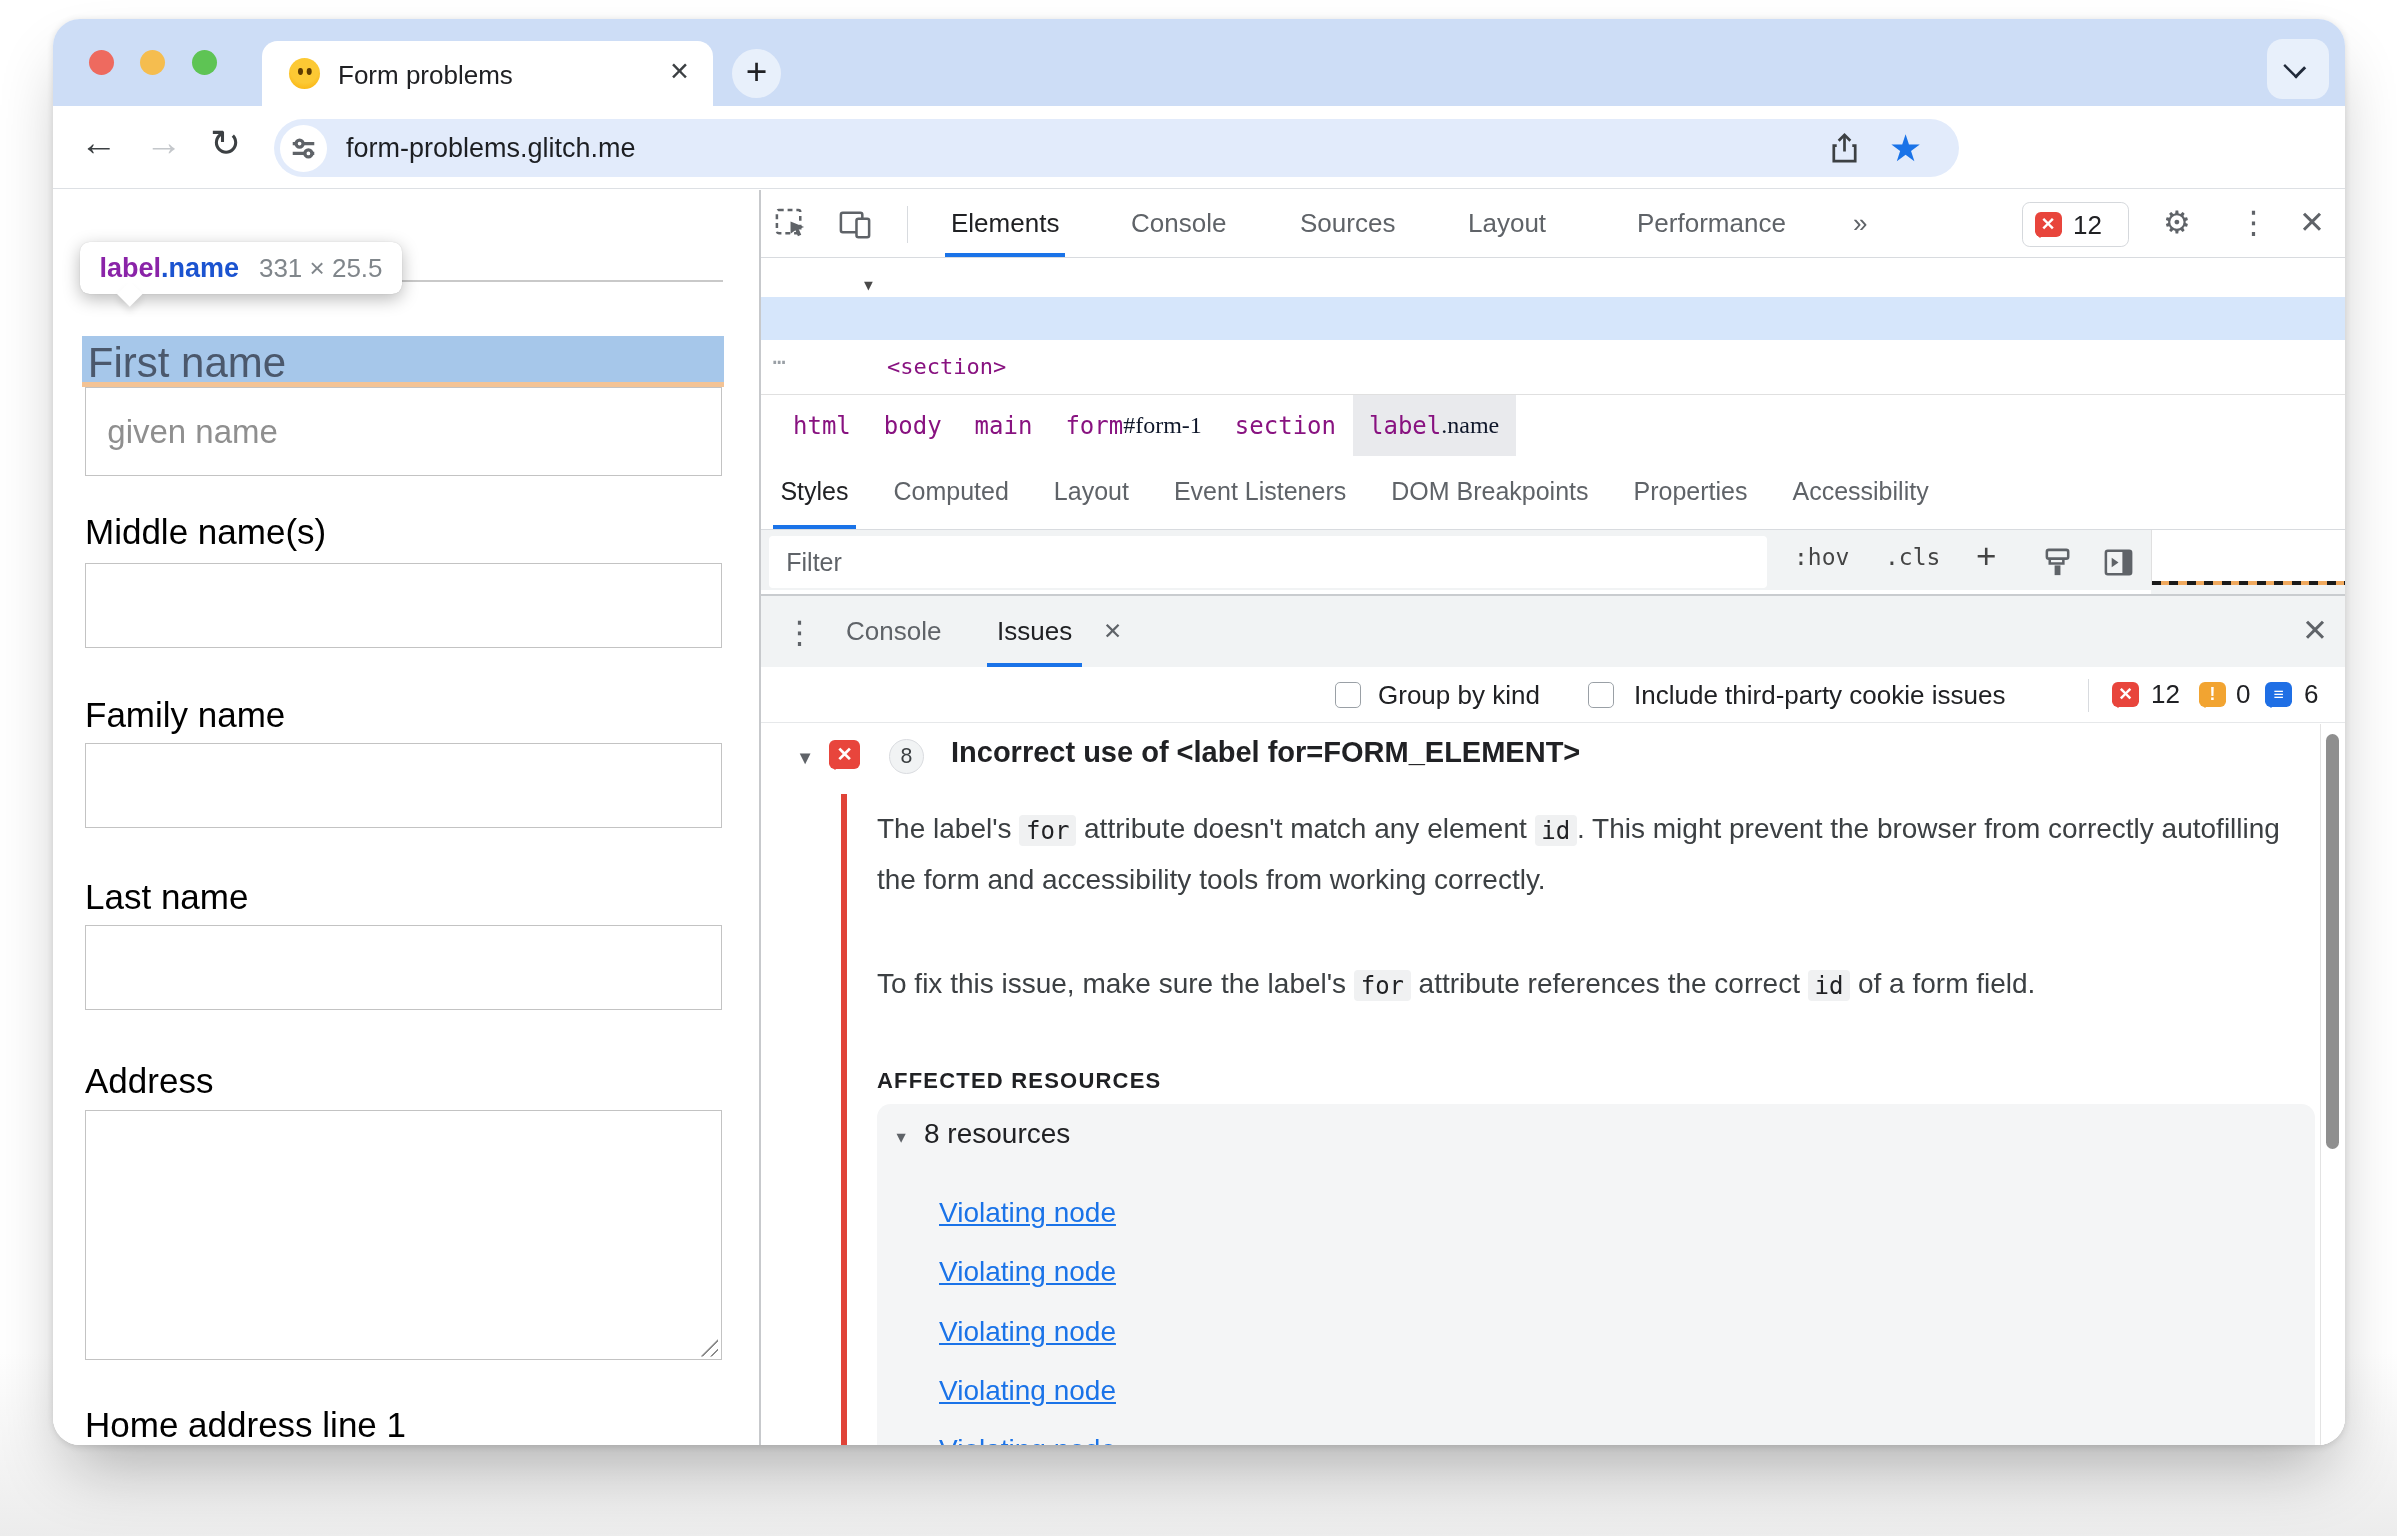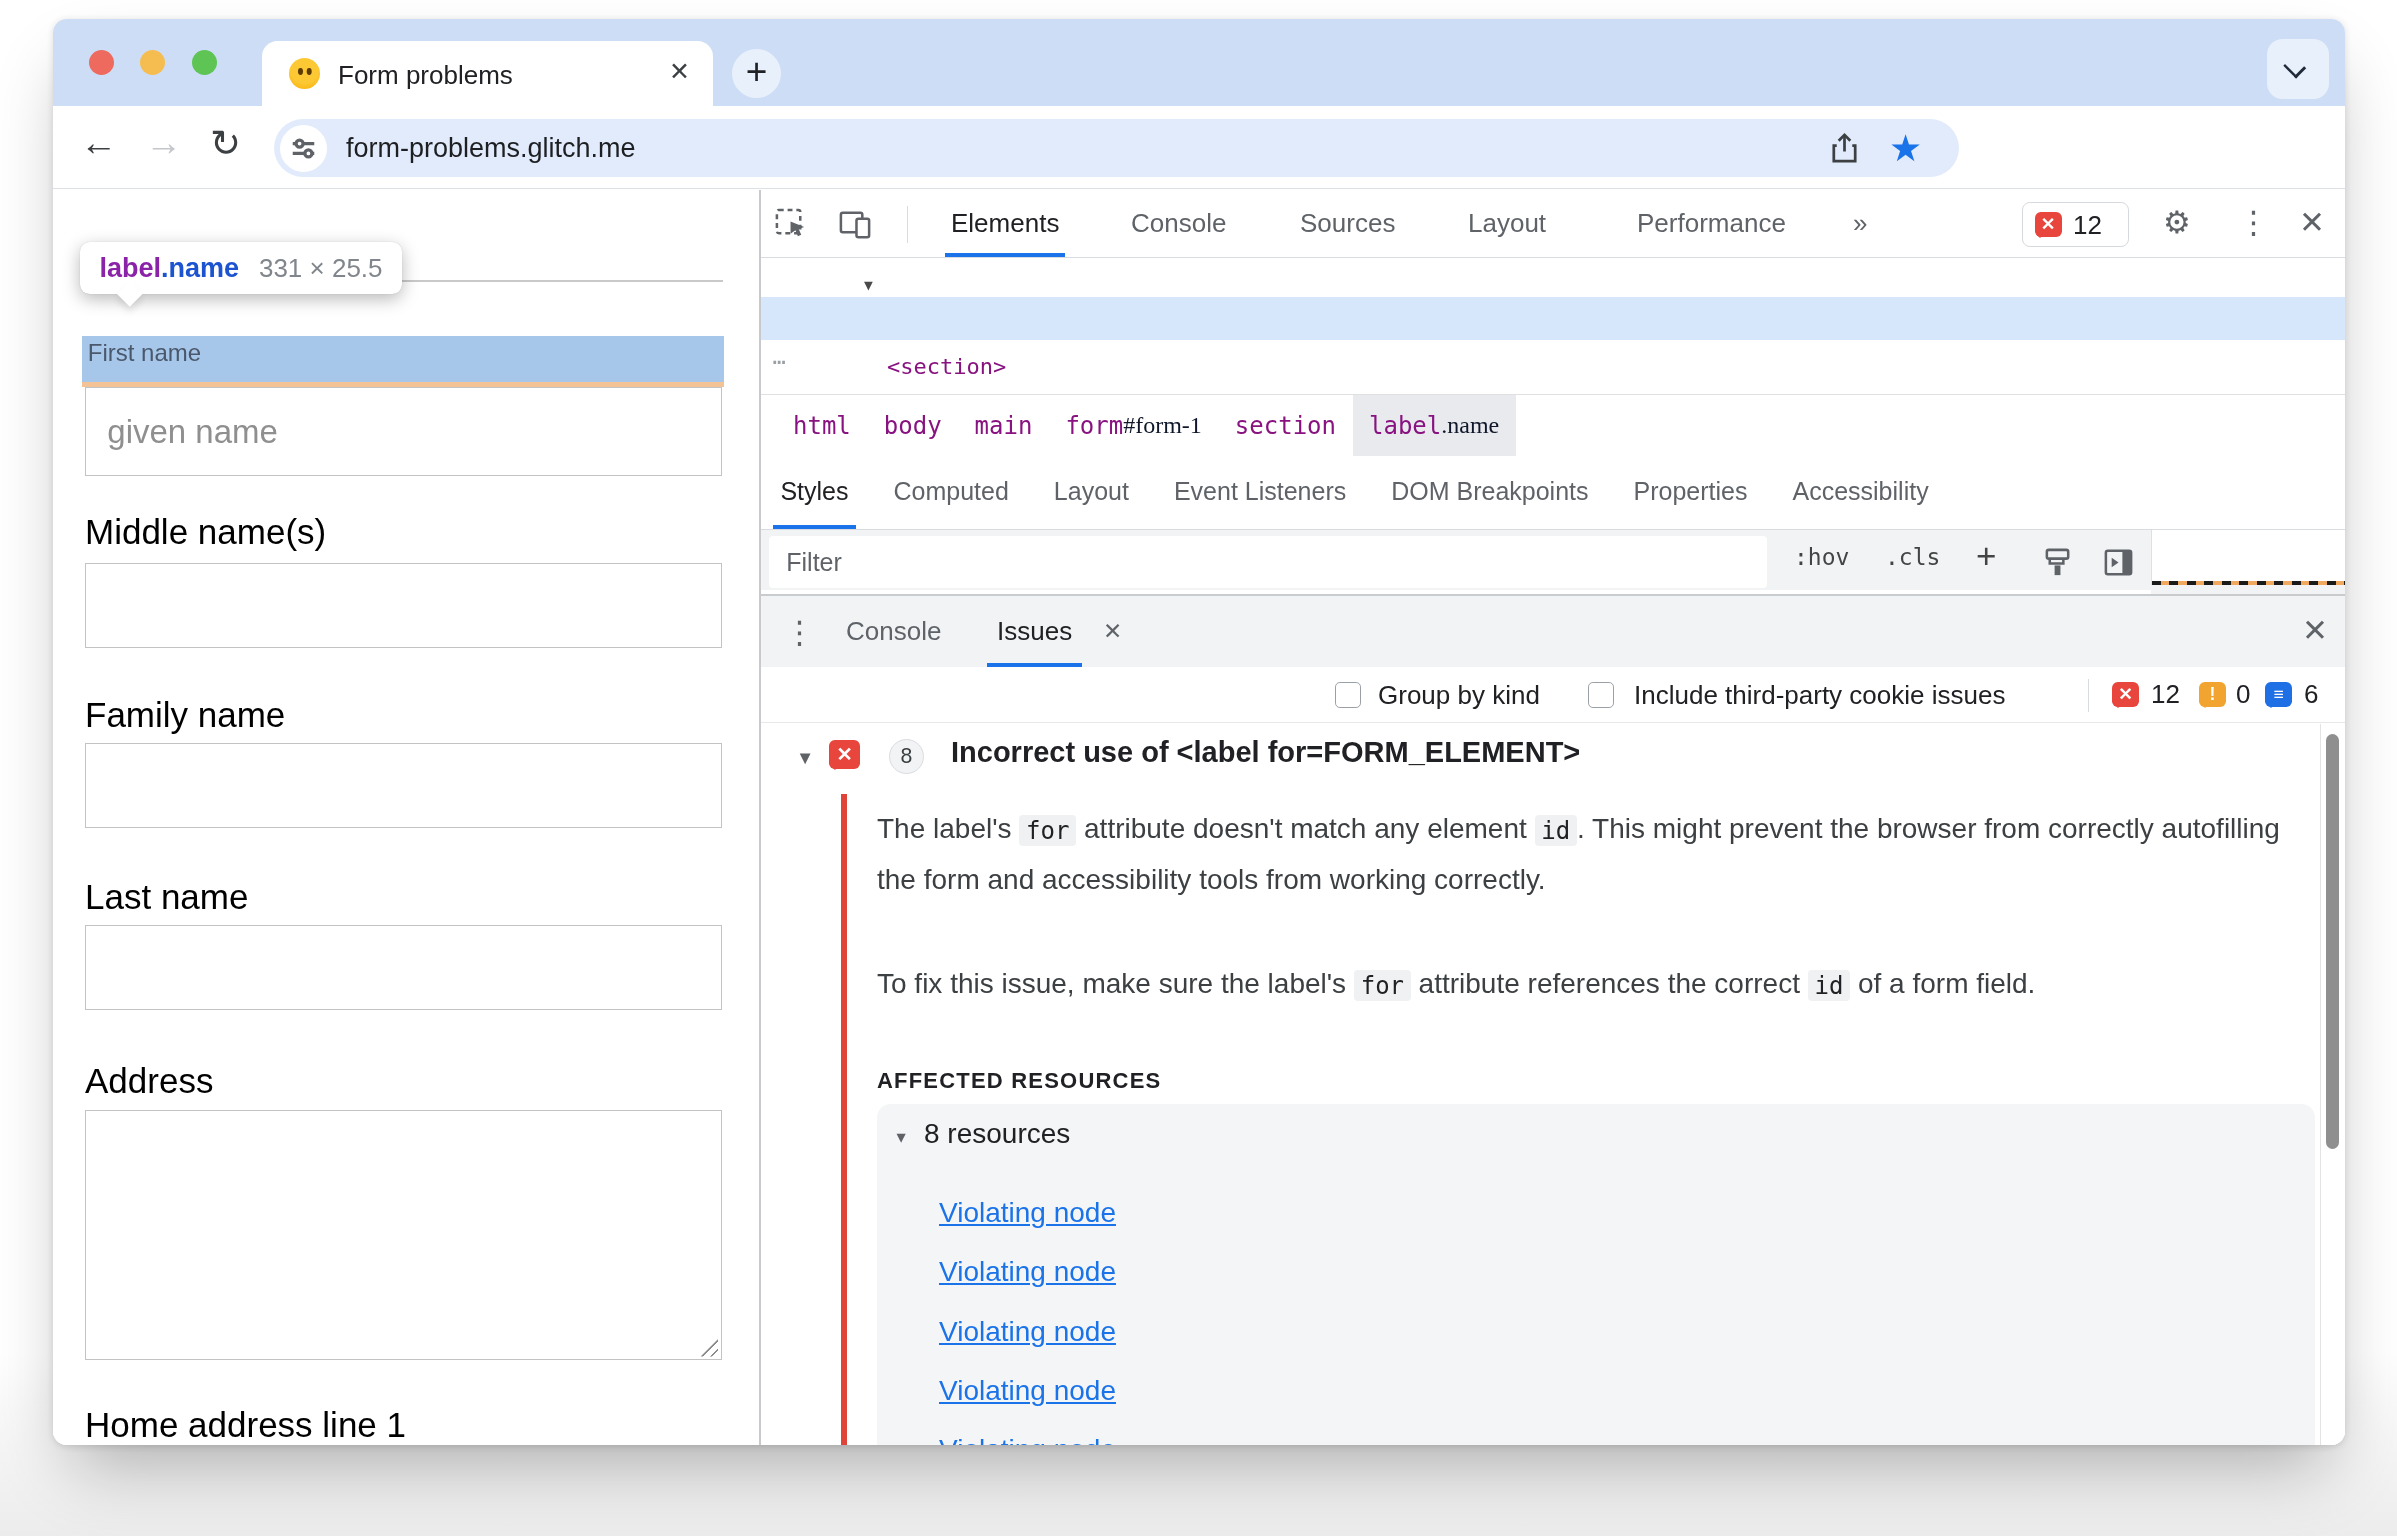--- a/index.html
+++ b/index.html
@@ -1,20 +1,20 @@
 <!DOCTYPE html>
 <html><head>
 <meta charset="utf-8">
 <style>
   * { margin:0; padding:0; box-sizing:border-box; }
   body { background:#fff; font-family:"Liberation Sans", sans-serif; }
   .stage { position:relative; width:2398px; height:1536px; overflow:hidden;
            background:linear-gradient(#ffffff 88%, #ececec 100%); }
   .window { position:absolute; left:53px; top:19.4px; width:2292px; height:1426px;
-            border-radius:14px; overflow:hidden; background:#fff;
+            border-radius:27px; overflow:hidden; background:#fff;
             box-shadow:0 35px 68px -17.5px rgba(0,0,0,.30), 0 1.9px 7.8px rgba(0,0,0,.12);padding-left:16px; }
 
   
   .tabstrip { position:absolute; left:0; top:0; width:100%; height:87px; background:#cdddf6; }
   .light { position:absolute; top:31px; width:25px; height:25px; border-radius:50%; }
   .light.red{ left:36px; background:#ee6a5f; } .light.yellow{ left:87px; background:#f5bd4f; }
   .light.green{ left:139px; background:#5ec454; }
   .tab { position:absolute; left:209px; top:21.3px; width:451px; height:66px; background:#fff;
          border-radius:15.5px 15.5px 0 0; }
   .favicon { position:absolute; left:27px; top:17.5px; width:31px; height:31px; border-radius:50%;
@@ -58,21 +58,21 @@
   .pg-h1 { position:absolute; left:32px; top:9.7px; font-size:46px; color:#0f1115; letter-spacing:-0.5px; }
   .pg-hr { position:absolute; left:32px; top:90px; width:638px; height:1.9px; background:#c9c9c9; }
   .tooltip { position:absolute; left:27px; top:52px; height:52px; background:#fff; border-radius:9.7px;
              box-shadow:0 4.9px 17.5px rgba(0,0,0,.28), 0 0 1px rgba(0,0,0,.2); padding:0 19.4px; line-height:52px; z-index:5; }
   .tooltip:after { content:""; position:absolute; left:41px; bottom:-7.8px; width:17.5px; height:17.5px; background:#fff;
                    transform:rotate(45deg); box-shadow:3.9px 3.9px 7.8px rgba(0,0,0,.10); }
   .tt-tag { font-size:27px; font-weight:700; color:#8a23a8; }
   .tt-cls { font-size:27px; font-weight:700; color:#1b53d0; }
   .tt-size { font-size:26px; color:#80868b; margin-left:15.5px; }
   .hl-label { position:absolute; left:29px; top:146px; width:642px; height:46px; background:#a6c7ea; z-index:1; }
-  .hl-label span { position:absolute; left:5.8px; top:2.9px; font-size:24px; color:#4b586c; }
+  .hl-label span { position:absolute; left:5.8px; top:2.9px; font-size:42px; color:#4b586c; }
   .hl-margin { position:absolute; left:29px; top:191px; width:642px; height:5.8px; background:#f3c395; }
   .f-input { position:absolute; left:32px; width:637px; background:#fff; border:1.9px solid #c3c3c3; }
   .f-input input { width:100%; height:100%; border:0; outline:0; background:transparent;
                    font-size:33px; color:#202124; padding-left:21.3px; font-family:"Liberation Sans",sans-serif; }
   .f-input input::placeholder { color:#8f8f8f; opacity:1; }
   .f-label { position:absolute; left:32px; font-size:35px; color:#000; }
   .f-area { position:absolute; left:32px; top:920px; width:637px; height:250px; border:1.9px solid #c3c3c3; background:#fff; }
   .rsz { position:absolute; right:2.9px; bottom:2.9px; width:17.5px; height:17.5px;
          background:repeating-linear-gradient(135deg, transparent 0 4.9px, #8a8a8a 4.9px 6.8px); 
          clip-path:polygon(100% 0, 100% 100%, 0 100%); }

